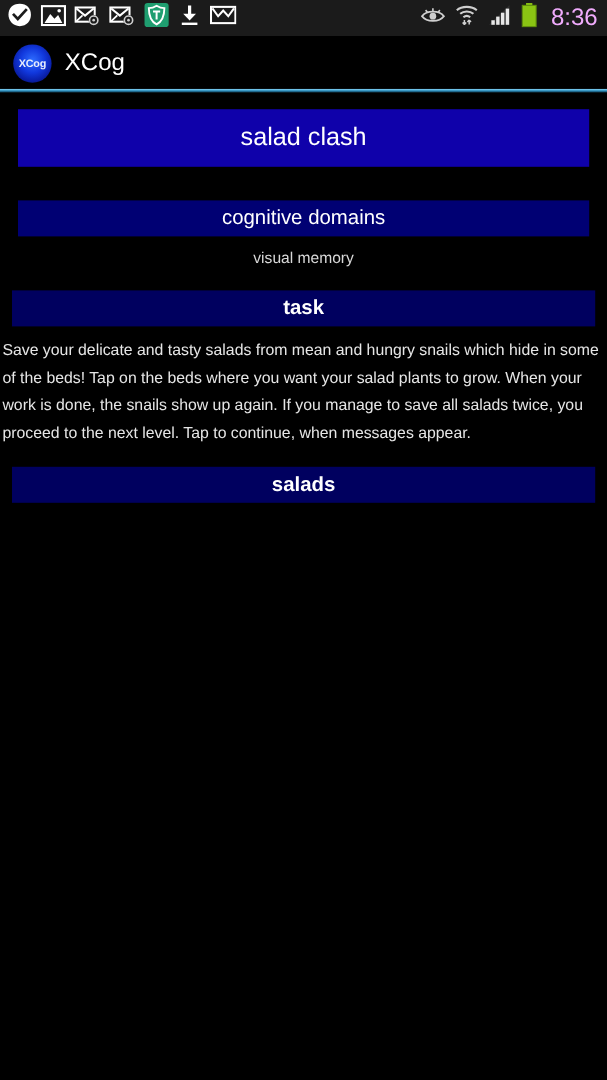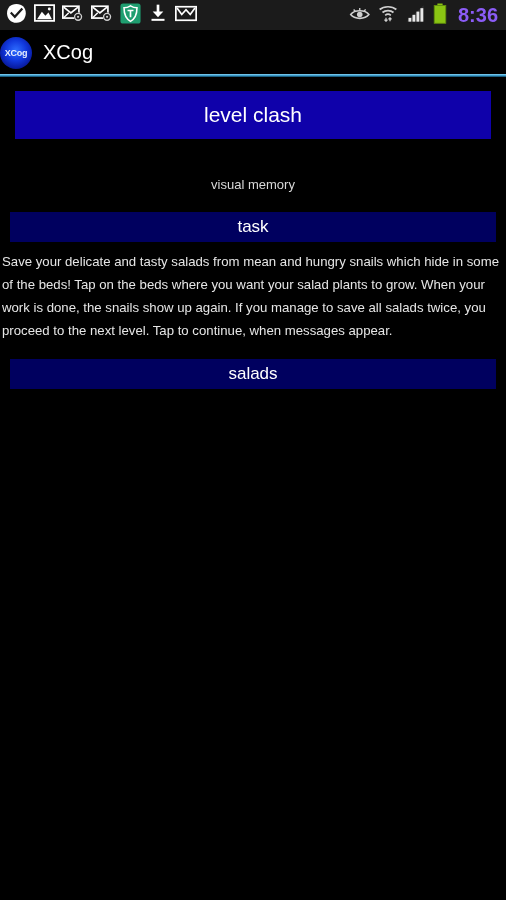--- a/index.html
+++ b/index.html
@@ -35,37 +35,38 @@
     flex: 1 1 auto;
   }
   .status-right {
     display: flex;
     align-items: center;
     gap: 7px;
     flex: 0 0 auto;
   }
   .sicon { display: block; }
   .clock {
-    color: #8b5cf6;
+    color: #f0abfc;
     font-size: 20px;
     line-height: 20px;
-    font-weight: bold;
+    font-weight: normal;
     letter-spacing: 0px;
     margin-left: 4px;
     font-family: "Liberation Sans", sans-serif;
   }
 
   
   .appbar {
     position: relative;
     height: 43px;
     width: 100%;
     background: #000000;
     display: flex;
     align-items: center;
+    padding-left: 11px;
   }
   .app-logo {
     width: 32px;
     height: 32px;
     border-radius: 50%;
     background: radial-gradient(circle at 50% 42%, #2e6dff 0%, #1138dd 42%, #0a1fa8 68%, #03084d 100%);
     display: flex;
     align-items: center;
     justify-content: center;
     flex: 0 0 auto;
@@ -121,21 +122,21 @@
     height: 30px;
     background: #000073;
     font-size: 17px;
   }
 
   .btn-section-wide {
     margin: 0 10px;
     height: 30px;
     background: #00005f;
     font-size: 17px;
-    font-weight: normal;
+    font-weight: bold;
   }
 
   .sub-label {
     color: #d8d8d8;
     font-size: 13px;
     text-align: center;
     font-family: "Liberation Sans", sans-serif;
   }
 
   .body-text {
@@ -278,25 +279,26 @@
   <div class="appbar">
     <div class="app-logo">
       <span>XCog</span>
     </div>
     <div class="app-title">XCog</div>
   </div>
   <div class="appbar-rule"></div>
 
   <div class="content">
 
-    <div class="btn btn-title">level clash</div>
+    <div class="btn btn-title">salad clash</div>
 
     <div class="sp-14"></div>
     <div class="sp-14"></div>
 
+    <div class="btn btn-section">cognitive domains</div>
 
     <div class="sp-10"></div>
 
     <div class="sub-label">visual memory</div>
 
     <div class="sp-14"></div>
     <div class="sp-6"></div>
 
     <div class="btn btn-section-wide">task</div>
 

